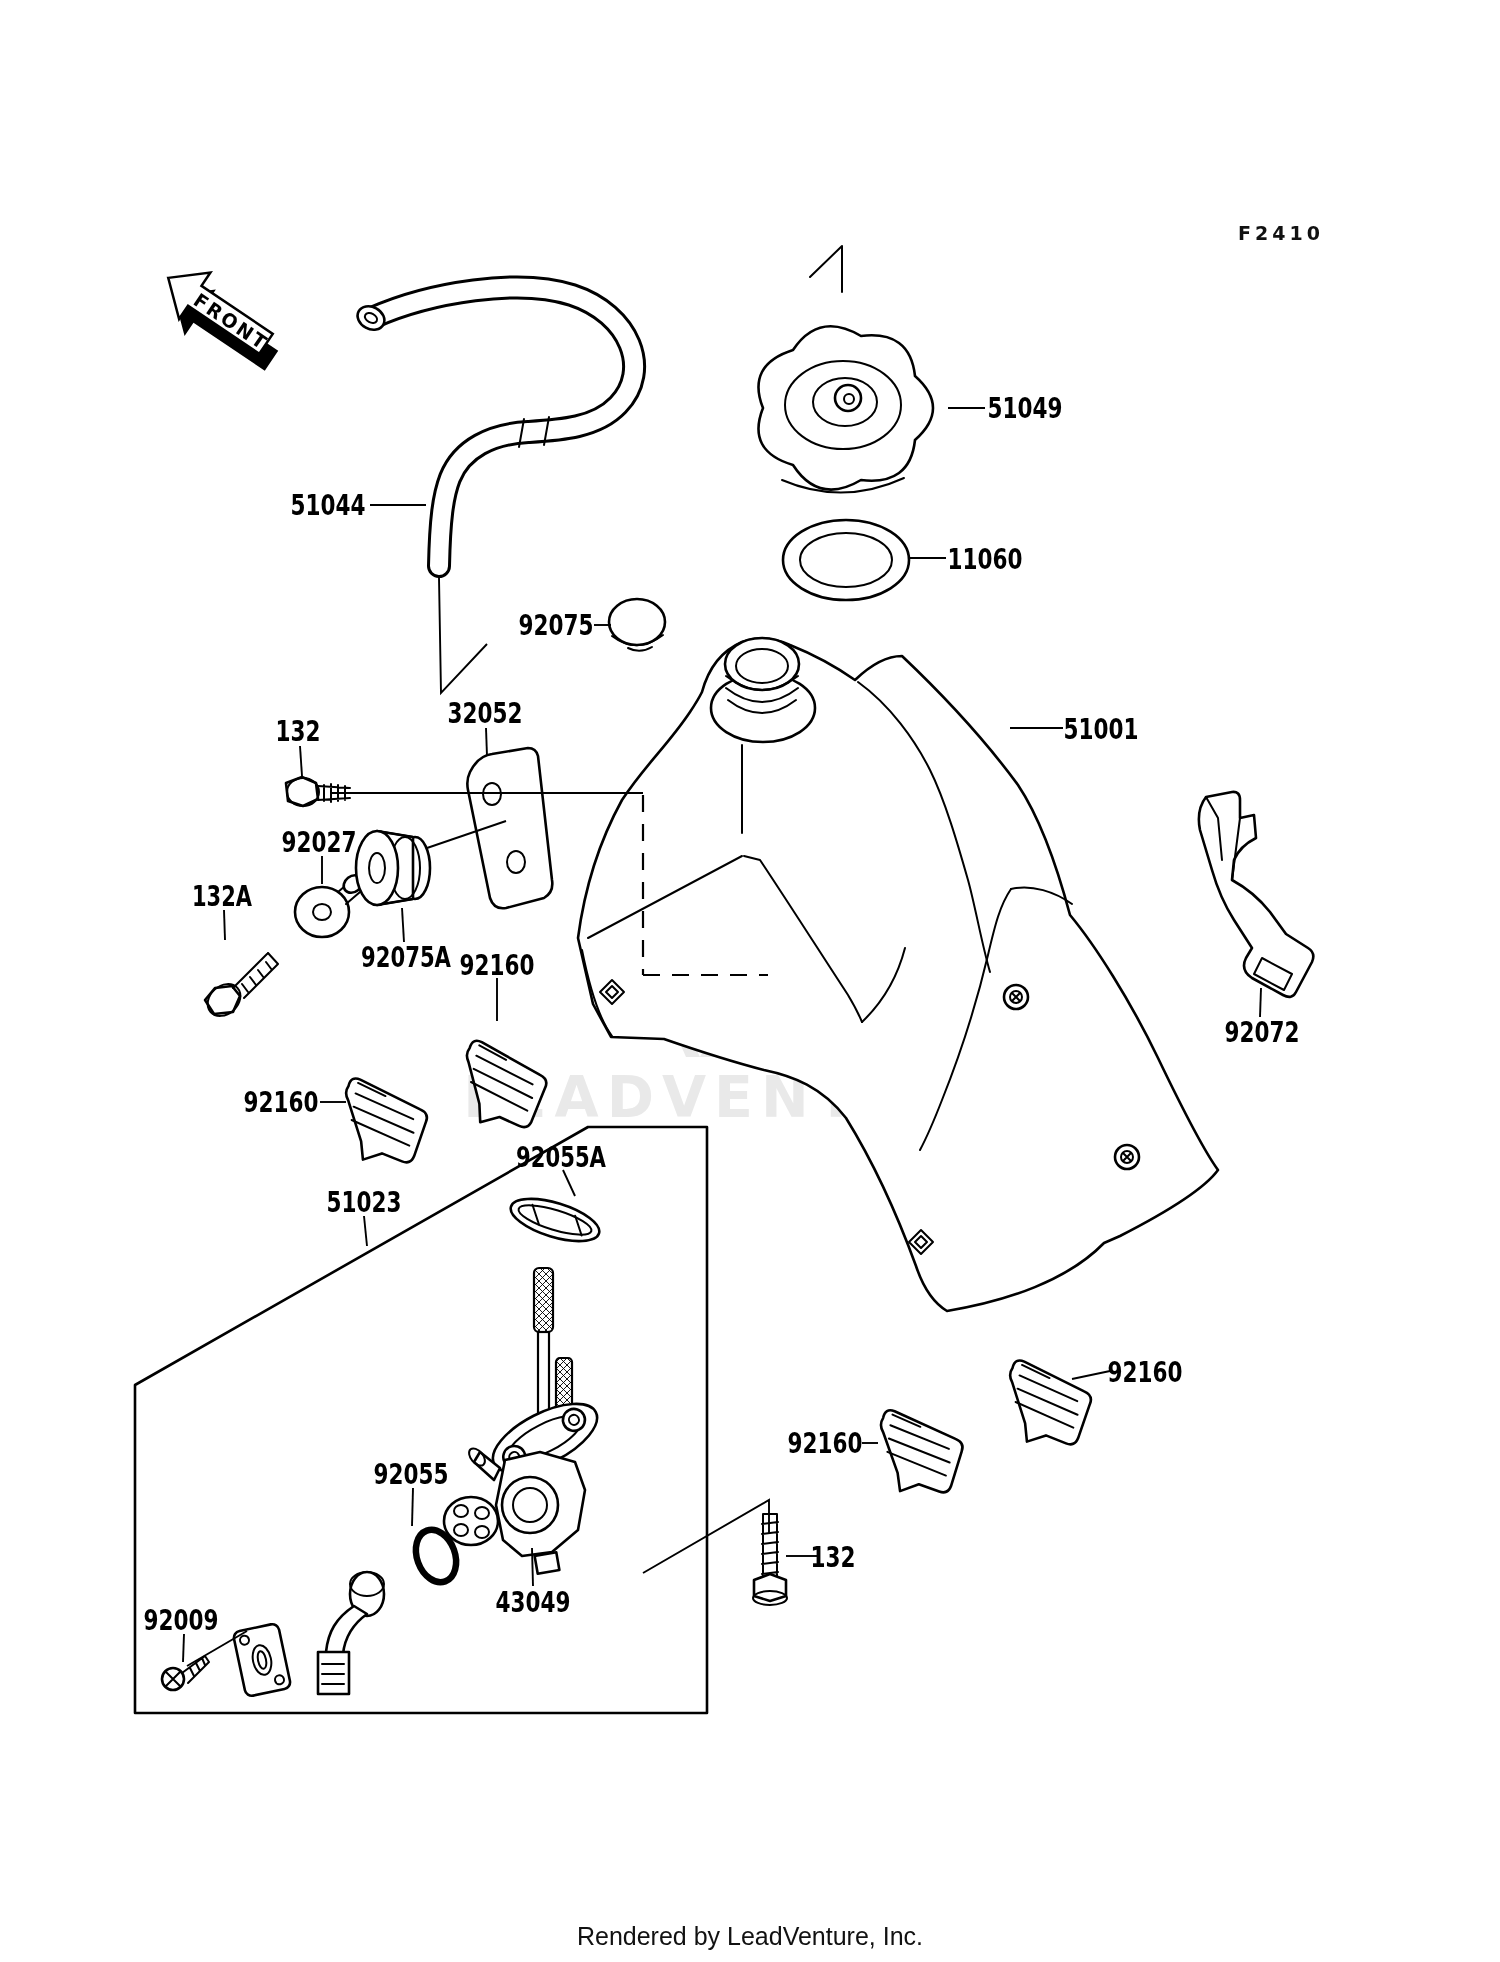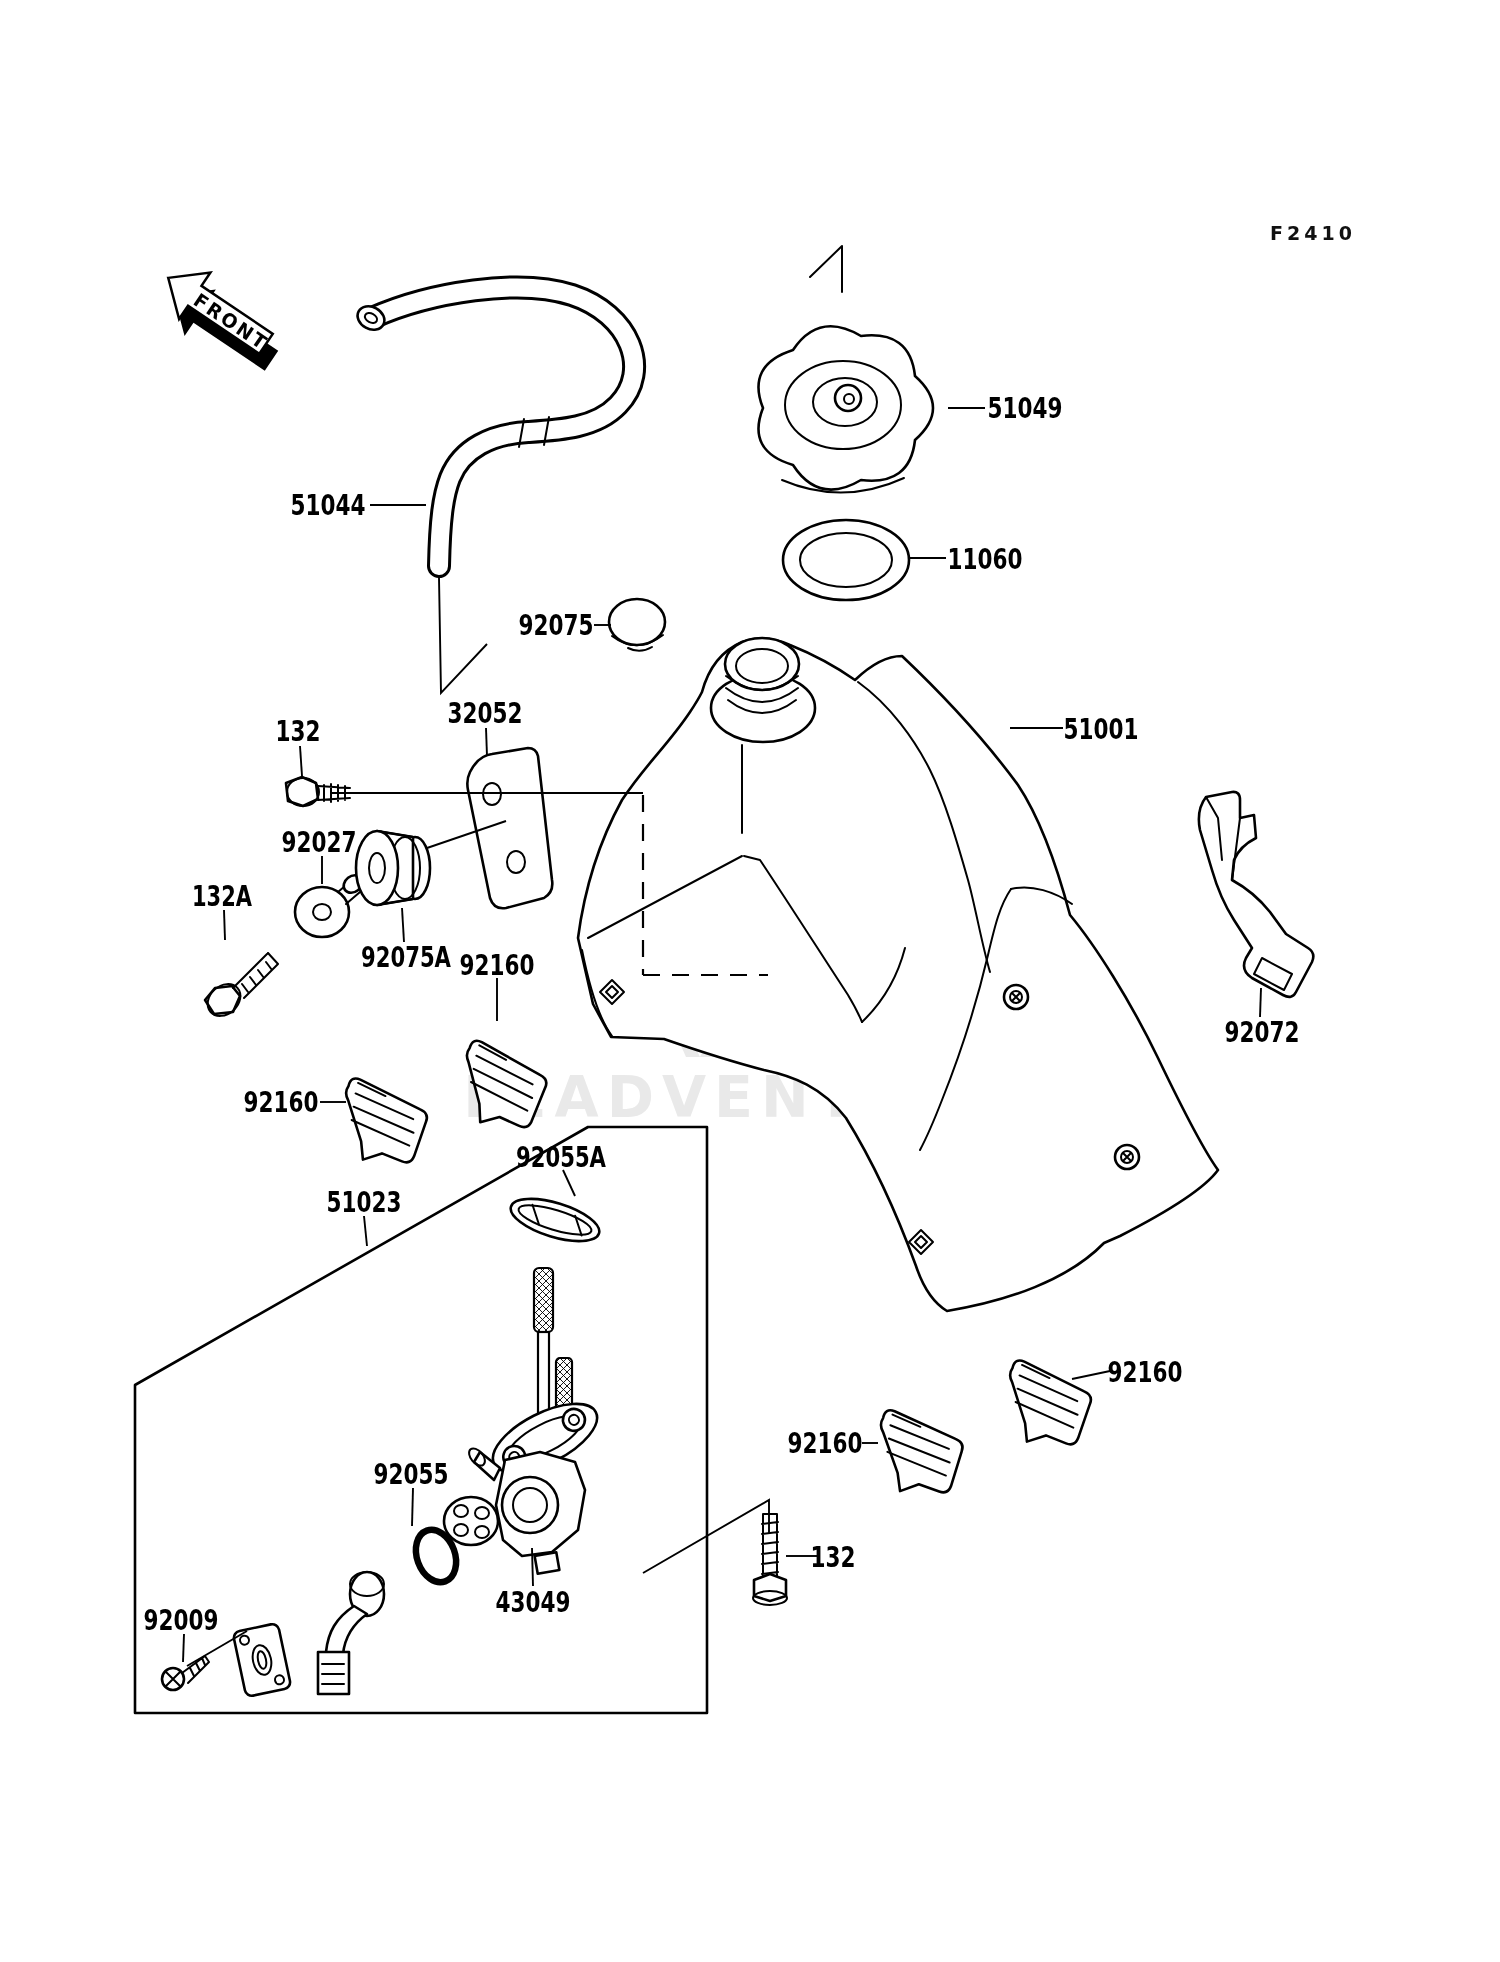--- a/index.html
+++ b/index.html
@@ -1,20 +1,20 @@
 <!DOCTYPE html>
 <html><head>
 <meta charset="utf-8">
 <style>
   html,body{margin:0;padding:0;background:#fff;}
   .stage{position:relative;width:1500px;height:1962px;background:#fff;overflow:hidden;
          font-family:"DejaVu Sans", sans-serif;}
   .stage svg{position:absolute;left:0;top:0;}
   .fig-code{position:absolute;left:1238px;top:222px;font-size:19px;font-weight:600;
-            letter-spacing:4px;color:#111;font-family:"DejaVu Sans", sans-serif;margin-left:32px;}
+            letter-spacing:4px;color:#111;font-family:"DejaVu Sans", sans-serif;}
   .footer{position:absolute;left:0;top:1922px;width:100%;text-align:center;
           font-size:25px;color:#111;font-family:"Liberation Sans", sans-serif;}
   .lead-line{stroke:#000;stroke-width:1.9;fill:none;}
   .art{stroke:#000;stroke-width:2.6;fill:none;stroke-linejoin:round;stroke-linecap:round;}
   .artw{stroke:#000;stroke-width:2.6;fill:#fff;stroke-linejoin:round;stroke-linecap:round;}
   .det{stroke:#000;stroke-width:2;fill:none;stroke-linejoin:round;stroke-linecap:round;}
   .dash{stroke:#000;stroke-width:2.2;fill:none;stroke-dasharray:17 12;}
   .wm{fill:#e9e9e9;}
   .part-label{font-family:"DejaVu Sans", sans-serif;font-weight:bold;fill:#000;}
 </style>
@@ -302,13 +302,14 @@
         <text x="825" y="1453" text-anchor="middle" font-size="28" class="part-label" textLength="75" lengthAdjust="spacingAndGlyphs">92160</text>
         <text x="1145" y="1382" text-anchor="middle" font-size="28" class="part-label" textLength="75" lengthAdjust="spacingAndGlyphs">92160</text>
         <text x="411" y="1484" text-anchor="middle" font-size="28" class="part-label" textLength="75" lengthAdjust="spacingAndGlyphs">92055</text>
         <text x="533" y="1612" text-anchor="middle" font-size="28" class="part-label" textLength="75" lengthAdjust="spacingAndGlyphs">43049</text>
         <text x="181" y="1630" text-anchor="middle" font-size="28" class="part-label" textLength="75" lengthAdjust="spacingAndGlyphs">92009</text>
         <text x="833" y="1567" text-anchor="middle" font-size="28" class="part-label" textLength="45" lengthAdjust="spacingAndGlyphs">132</text>
       </g>
   </svg>
 
   <div class="fig-code">F2410</div>
+  <div class="footer">Rendered by LeadVenture, Inc.</div>
 </div>
 
 </body></html>

